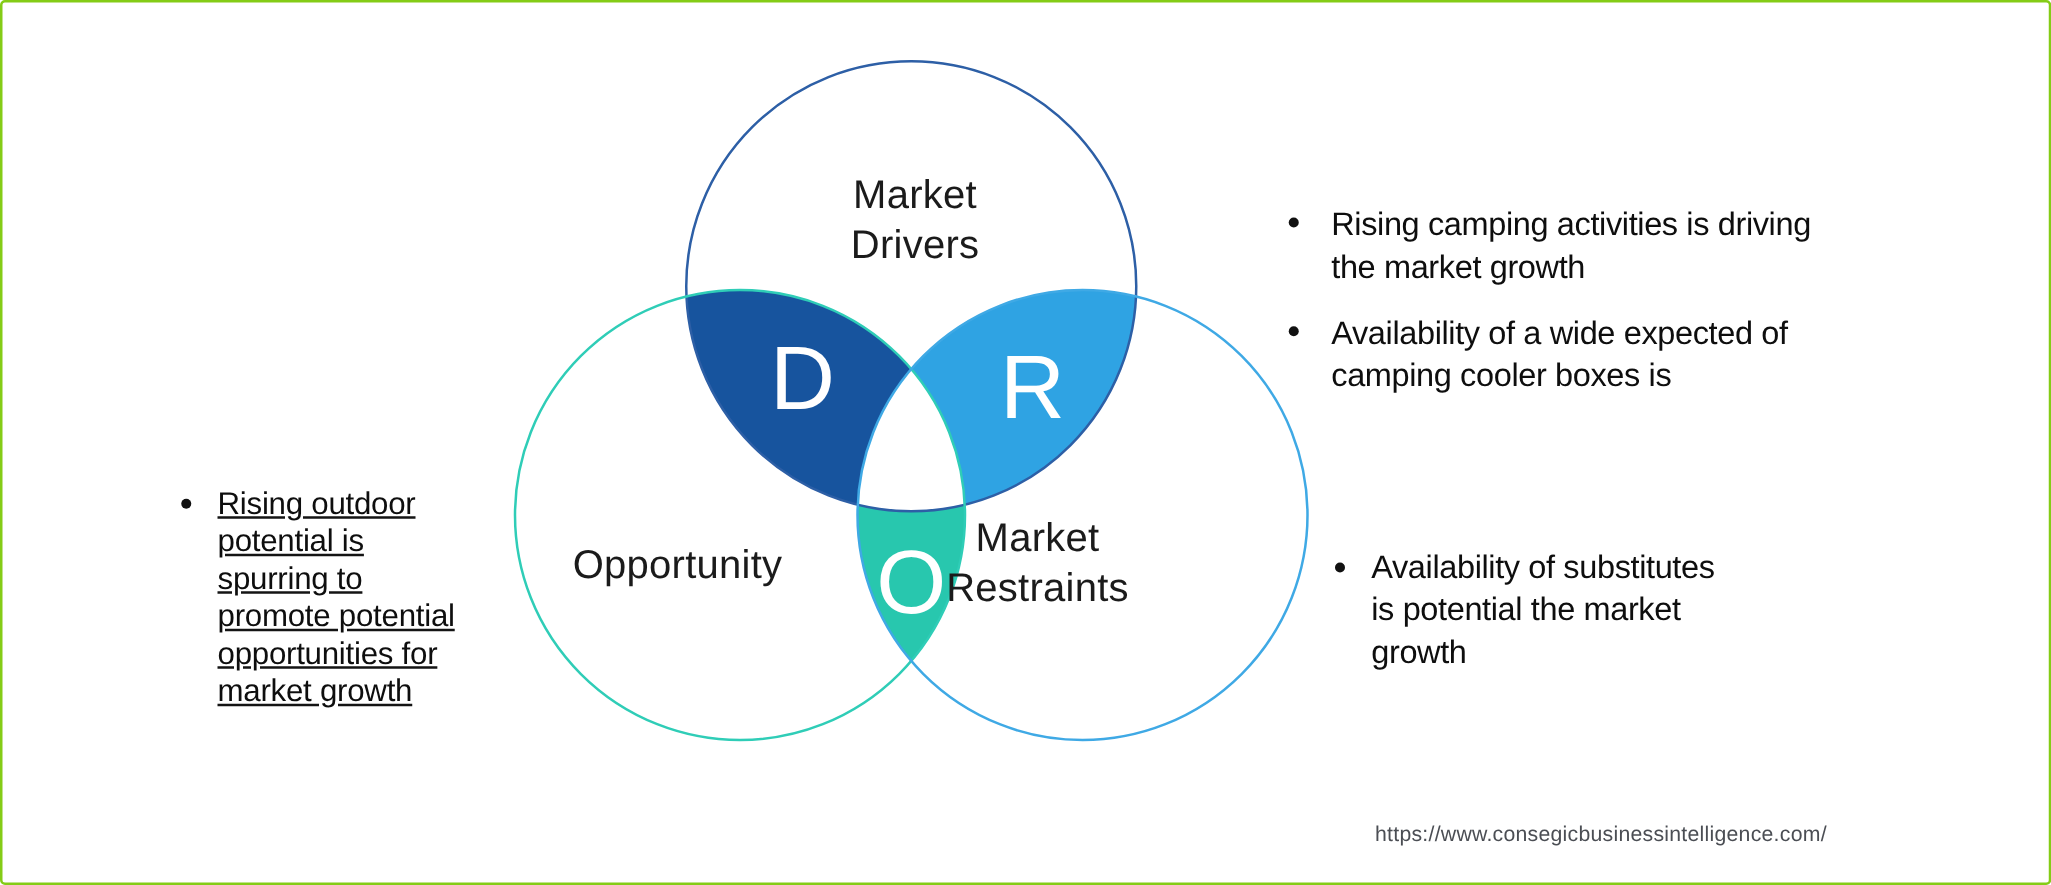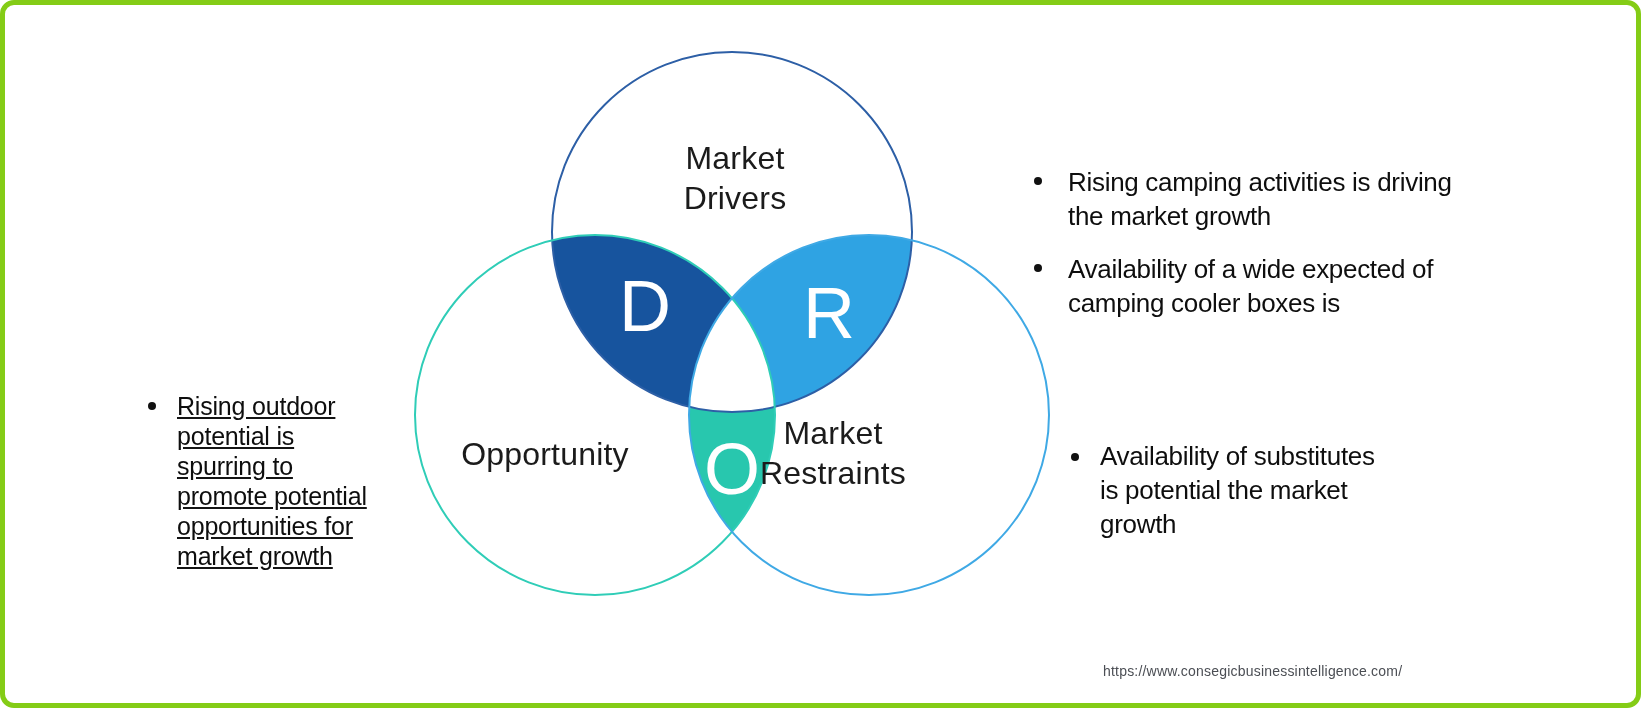--- a/index.html
+++ b/index.html
@@ -5,22 +5,22 @@
   html, body {
     margin: 0;
     padding: 0;
     background: #ffffff;
   }
   .page {
     position: relative;
     width: 1641px;
     height: 708px;
     background: #ffffff;
-    border: 5px solid #84cc16;
-    border-radius: 14px;
+    border: 2px solid #84cc16;
+    border-radius: 4px;
     overflow: hidden;
     font-family: "Liberation Sans", sans-serif;
     color: #141414;
     box-sizing: border-box;
   }
   .venn-svg {
     position: absolute;
     left: 0;
     top: 0;
   }
@@ -85,21 +85,21 @@
   .group-left .btext {
     font-size: 25px;
     line-height: 30px;
     letter-spacing: -0.2px;
   }
 
   .footer-url {
     position: absolute;
     left: 1098px;
     top: 652px;
-    font-size: 14px;
+    font-size: 17px;
     line-height: 28px;
     letter-spacing: 0.2px;
     color: #4b4e54;
     white-space: nowrap;
   }
 </style>
 </head>
 <body>
 
 <div class="page">

